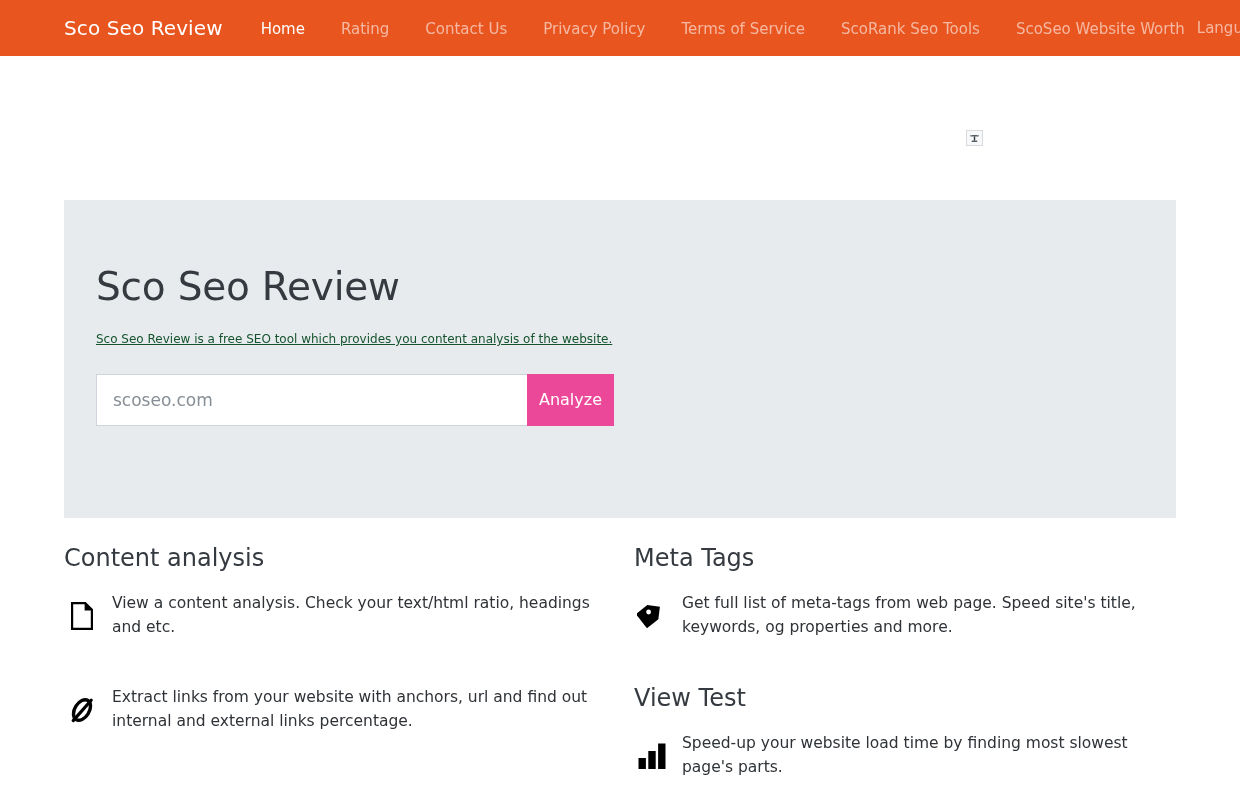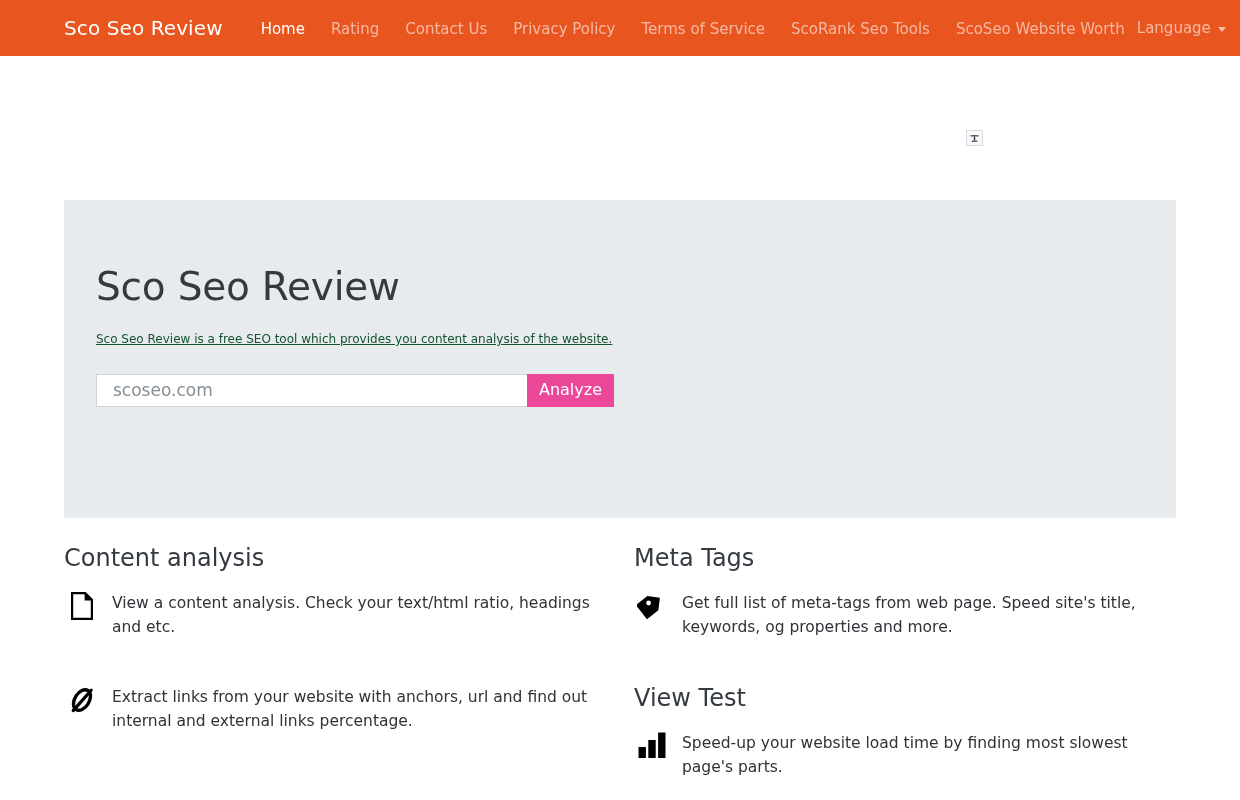--- a/index.html
+++ b/index.html
@@ -34,21 +34,21 @@
     letter-spacing: 0.1px;
     white-space: nowrap;
     text-decoration: none;
     margin-right: 26px;
   }
 
   .nav-links {
     display: flex;
     align-items: center;
     list-style: none;
-    gap: 2px;
+    gap: 12px;
   }
 
   .nav-link {
     color: rgba(255,255,255,0.58);
     font-size: 15px;
     line-height: 1;
     text-decoration: none;
     white-space: nowrap;
     padding: 0 12px;
     display: inline-block;
@@ -129,21 +129,21 @@
     font-weight: 400;
     color: #14532d;
     line-height: 1.4;
     text-decoration: underline;
   }
 
   .search-row {
     margin-top: 26px;
     display: flex;
     width: 518px;
-    height: 33px;
+    height: 52px;
   }
 
   .search-input {
     flex: 1;
     border: 1px solid #ced4da;
     border-right: none;
     background: #ffffff;
     font-family: inherit;
     font-size: 17px;
     color: #495057;
@@ -183,21 +183,21 @@
   .feature-title {
     font-size: 24px;
     font-weight: 400;
     color: #343a40;
     line-height: 1.2;
     margin-bottom: 17px;
   }
 
   .feature-body {
     display: flex;
-    align-items: flex-start;
+    align-items: center;
     gap: 14px;
     padding-left: 2px;
   }
 
   .feature-icon {
     flex: 0 0 auto;
     width: 32px;
     display: flex;
     align-items: flex-start;
     justify-content: center;

